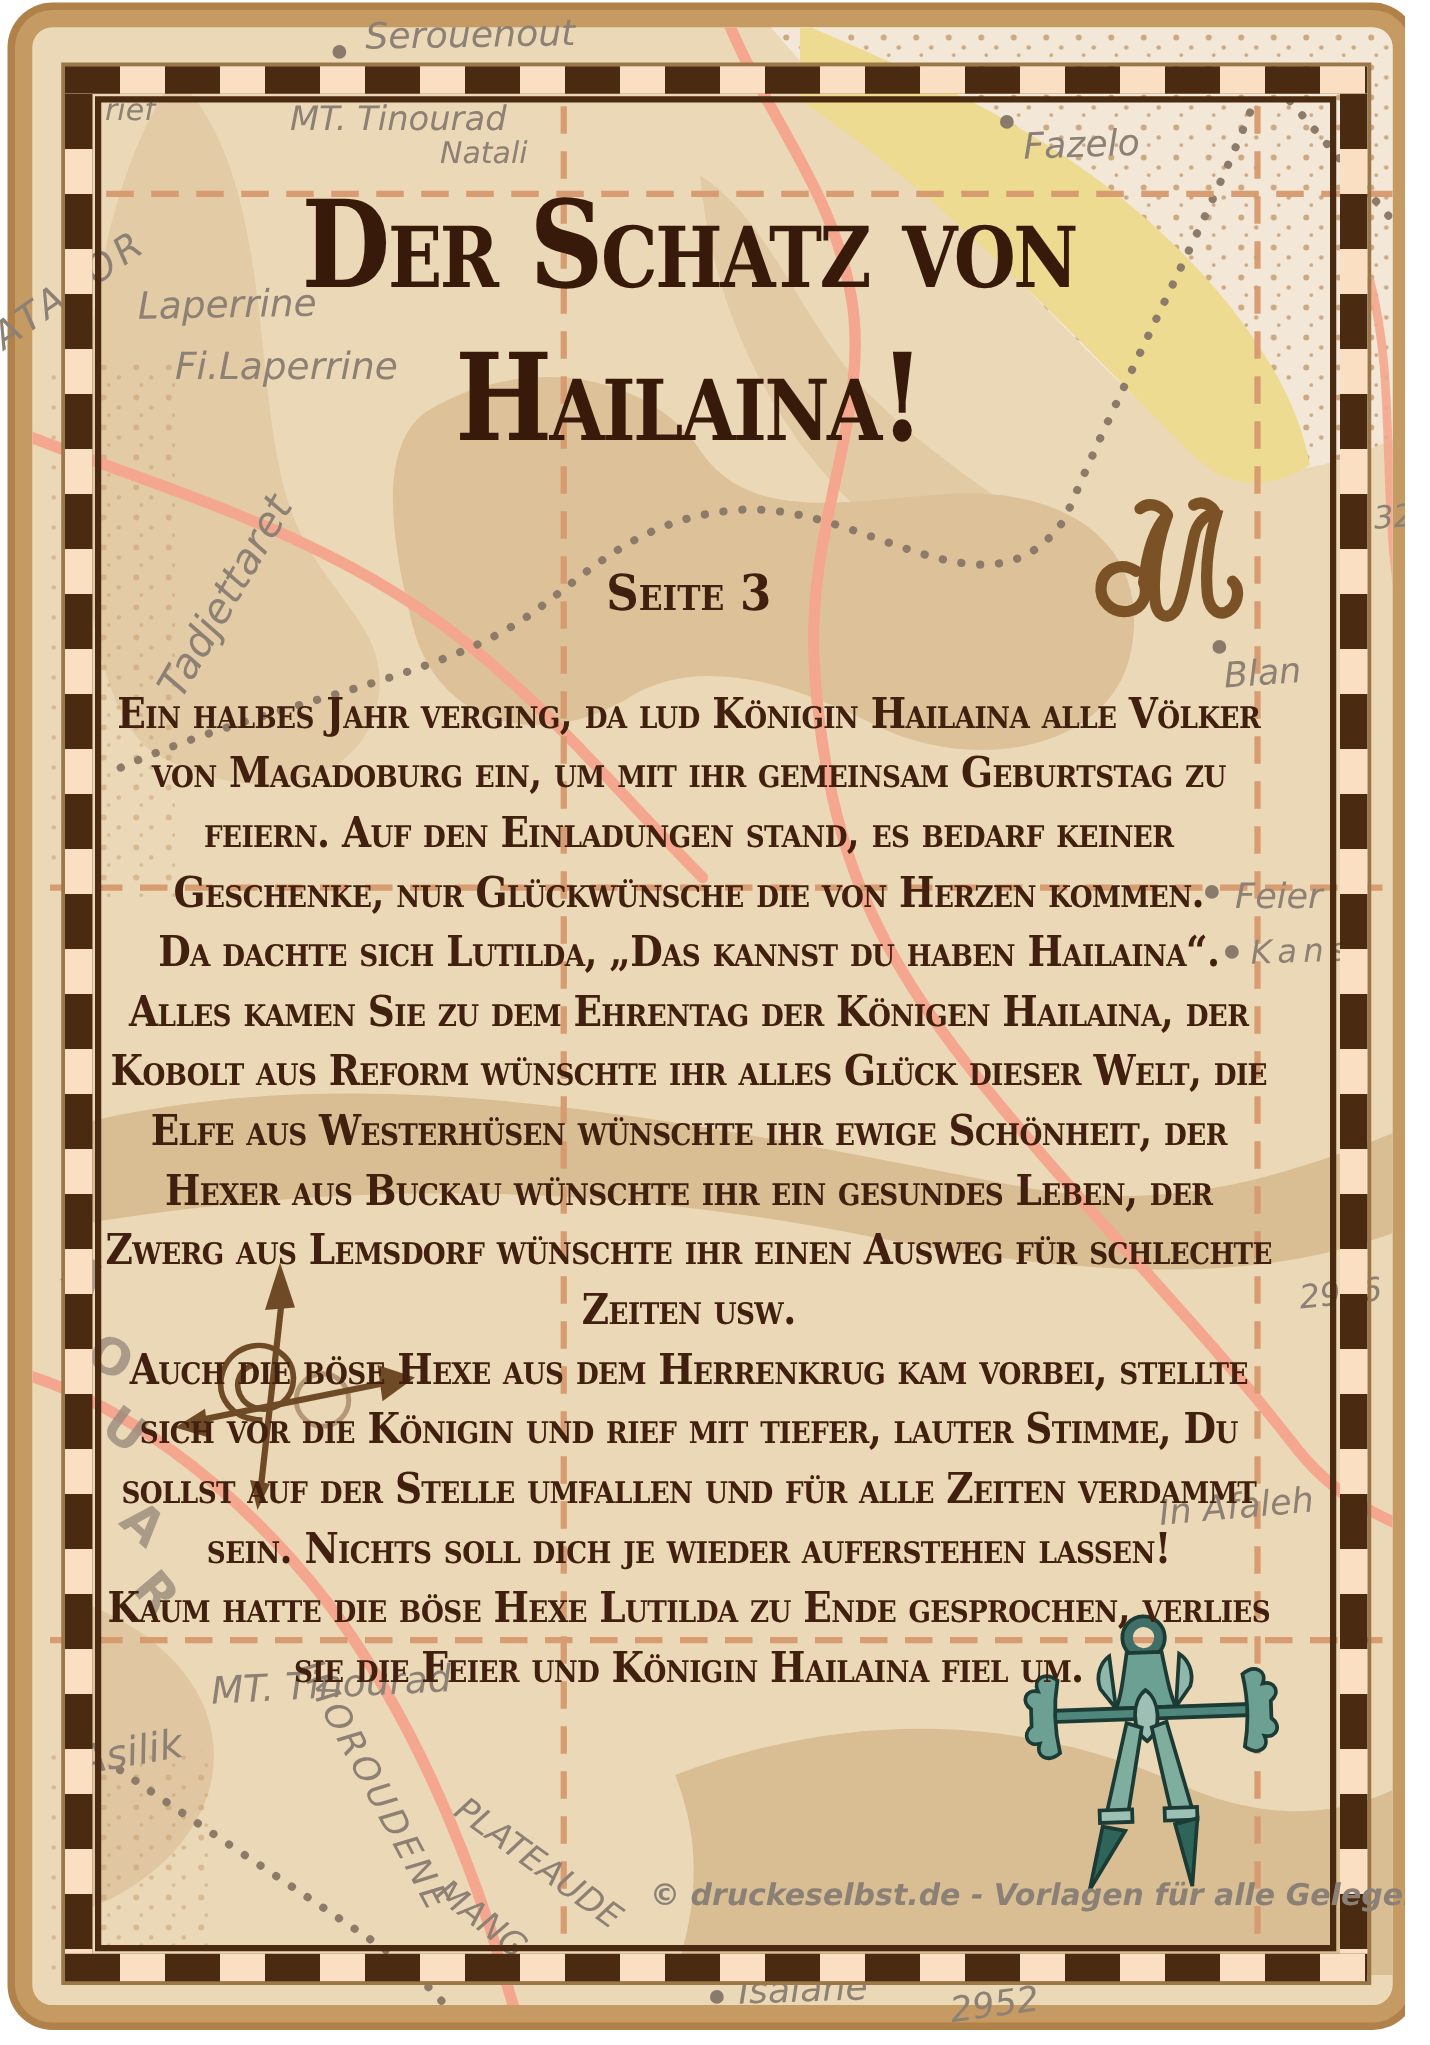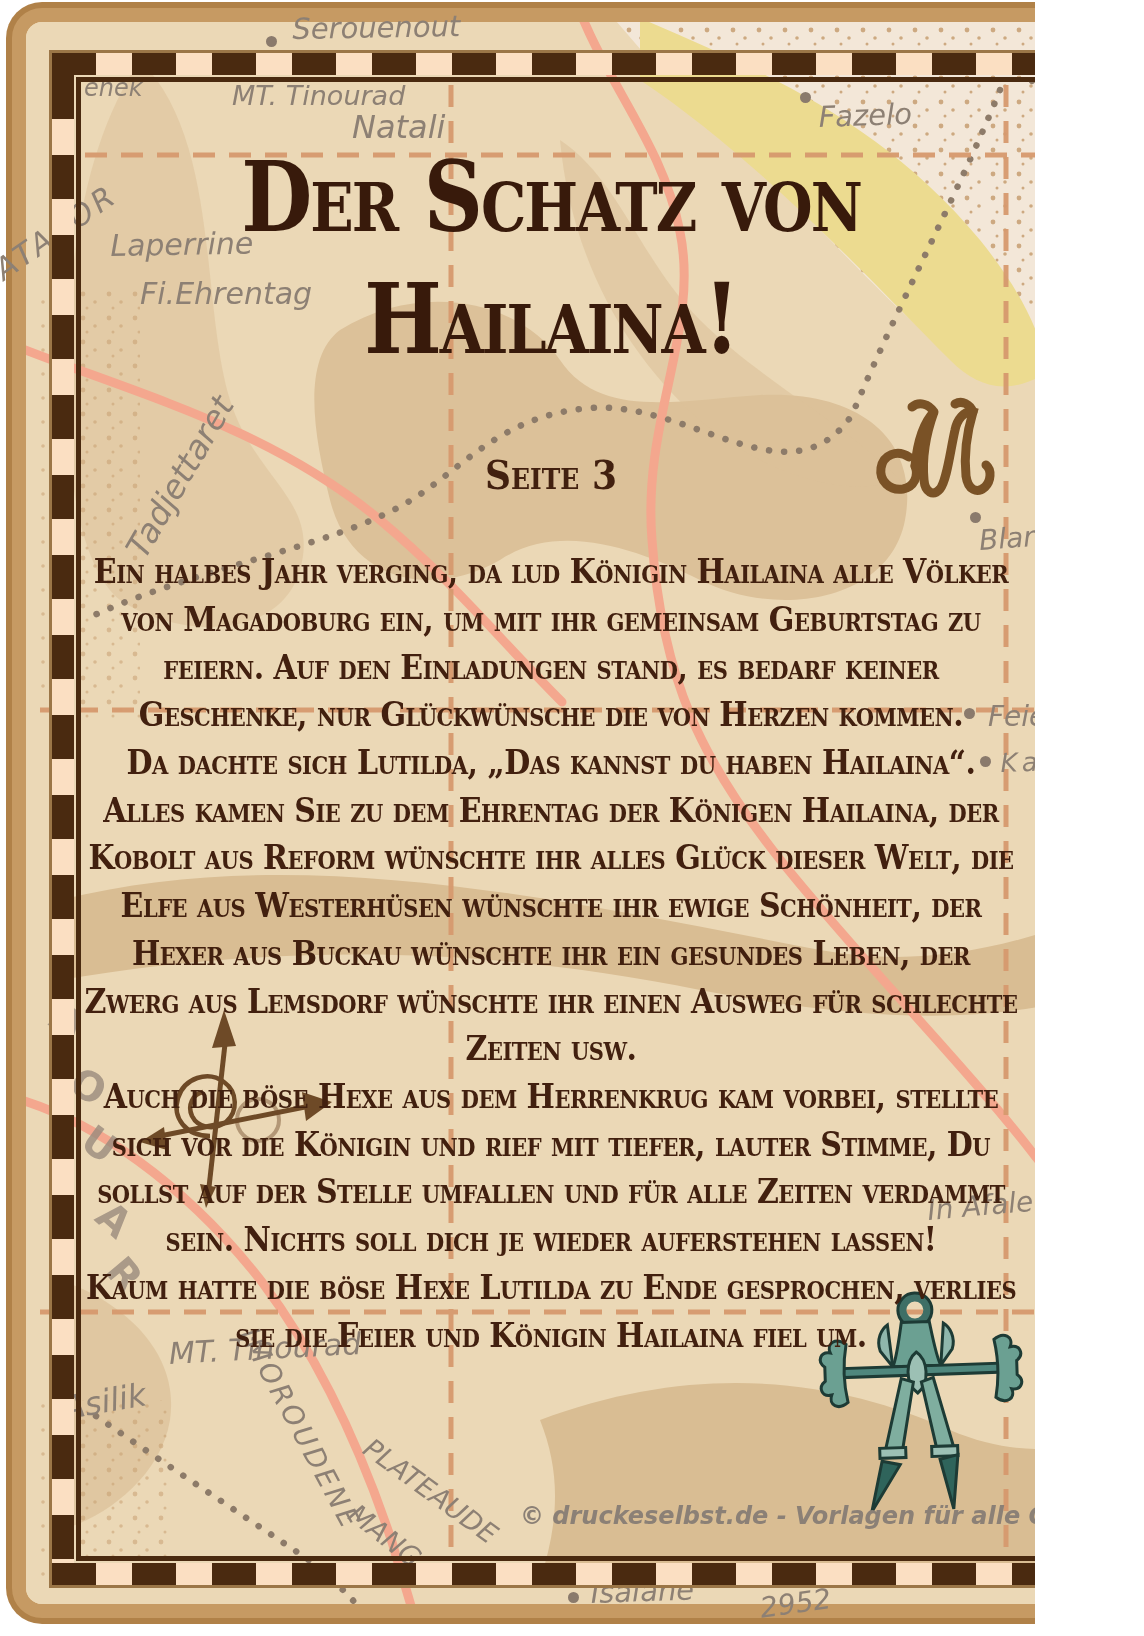--- a/index.html
+++ b/index.html
@@ -1,16 +1,16 @@
 <!DOCTYPE html>
 <html><head>
 <meta charset="utf-8">
 <style>
   html,body{margin:0;padding:0;background:#ffffff;}
-  .page{position:relative;width:1035px;height:1636px;background:#ffffff;overflow:hidden;
+  .page{position:relative;width:1124px;height:1636px;background:#ffffff;overflow:hidden;
         font-family:"DejaVu Serif",serif;}
   
   .paper{position:absolute;left:12px;top:8px;width:1088px;height:1582px;
          background:#ebd8b6;border:14px solid #c69a63;border-radius:30px;
          box-shadow:0 0 0 6px #b08148;overflow:hidden;}
   .paper svg{position:absolute;left:-26px;top:-22px;}
   
   .checker-frame{position:absolute;left:52px;top:53px;width:1042px;height:1532px;
          box-shadow:0 0 0 3px #9b7647;z-index:3;pointer-events:none;}
   .ck{position:absolute;background-color:#4a2a10;}
@@ -131,27 +131,27 @@
         <rect x="930" y="1447" width="26" height="10" fill="#9cc0b4"></rect>
         <path d="M880,1460 L898,1464 L868,1510 Z" fill="#2f645b"></path>
         <path d="M938,1460 L956,1456 L950,1510 Z" fill="#2f645b"></path>
       </g>
     </svg>
   </div>
 
   <span class="ml" style="left:292px;top:12px;font-size:29px;transform:rotate(-1deg);">Serouenout</span>
   <span class="dot" style="left:266px;top:36px;"></span>
   <span class="ml" style="left:232px;top:80px;font-size:27px;">MT. Tinourad</span>
-  <span class="ml" style="left:84px;top:74px;font-size:24px;">enek</span>
-  <span class="ml" style="left:352px;top:108px;font-size:32px;text-align:right;">Natali</span>
+  <span class="ml" style="left:84px;top:74px;font-size:24px;">rief</span>
+  <span class="ml" style="left:352px;top:108px;font-size:24px;text-align:right;">Natali</span>
   <span class="ml" style="left:818px;top:100px;font-size:29px;transform:rotate(-2deg);">Fazelo</span>
   <span class="dot" style="left:800px;top:92px;"></span>
   <span class="ml" style="left:-12px;top:258px;font-size:30px;letter-spacing:4px;transform:rotate(-35deg);">ATAKOR</span>
   <span class="ml" style="left:110px;top:228px;font-size:30px;transform:rotate(-1deg);">Laperrine</span>
-  <span class="ml" style="left:140px;top:276px;font-size:30px;">Fi.Ehrentag</span>
+  <span class="ml" style="left:140px;top:276px;font-size:30px;">Fi.Laperrine</span>
   <span class="ml" style="left:118px;top:545px;font-size:33px;transform:rotate(-60deg);">Tadjettaret</span>
   <span class="ml" style="left:978px;top:524px;font-size:28px;transform:rotate(-4deg);">Blan</span>
   <span class="dot" style="left:970px;top:512px;"></span>
   <span class="ml" style="left:1098px;top:400px;font-size:25px;transform:rotate(-4deg);">32</span>
   <span class="ml" style="left:988px;top:700px;font-size:28px;">Feier</span>
   <span class="dot" style="left:964px;top:708px;"></span>
   <span class="ml" style="left:1000px;top:748px;font-size:26px;letter-spacing:5px;transform:rotate(-2deg);">Kanst</span>
   <span class="dot" style="left:980px;top:756px;"></span>
   <span class="ml" style="left:1038px;top:1024px;font-size:26px;transform:rotate(-6deg);">2936</span>
   <span class="ml" style="left:926px;top:1194px;font-size:28px;transform:rotate(-5deg);">In Afaleh</span>

